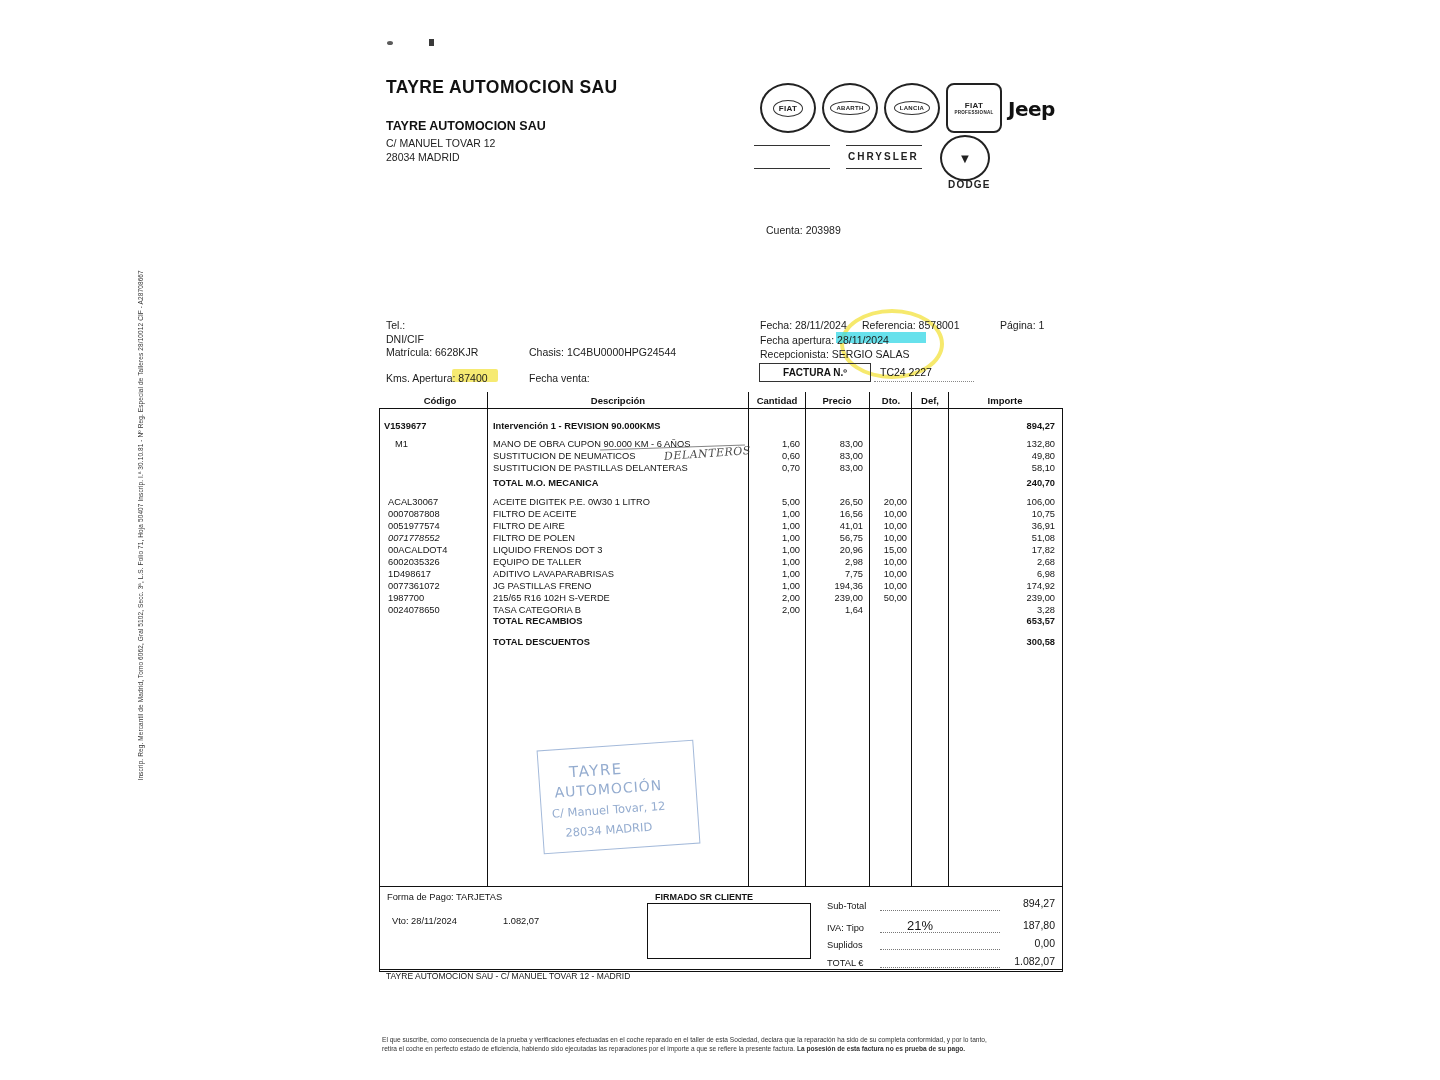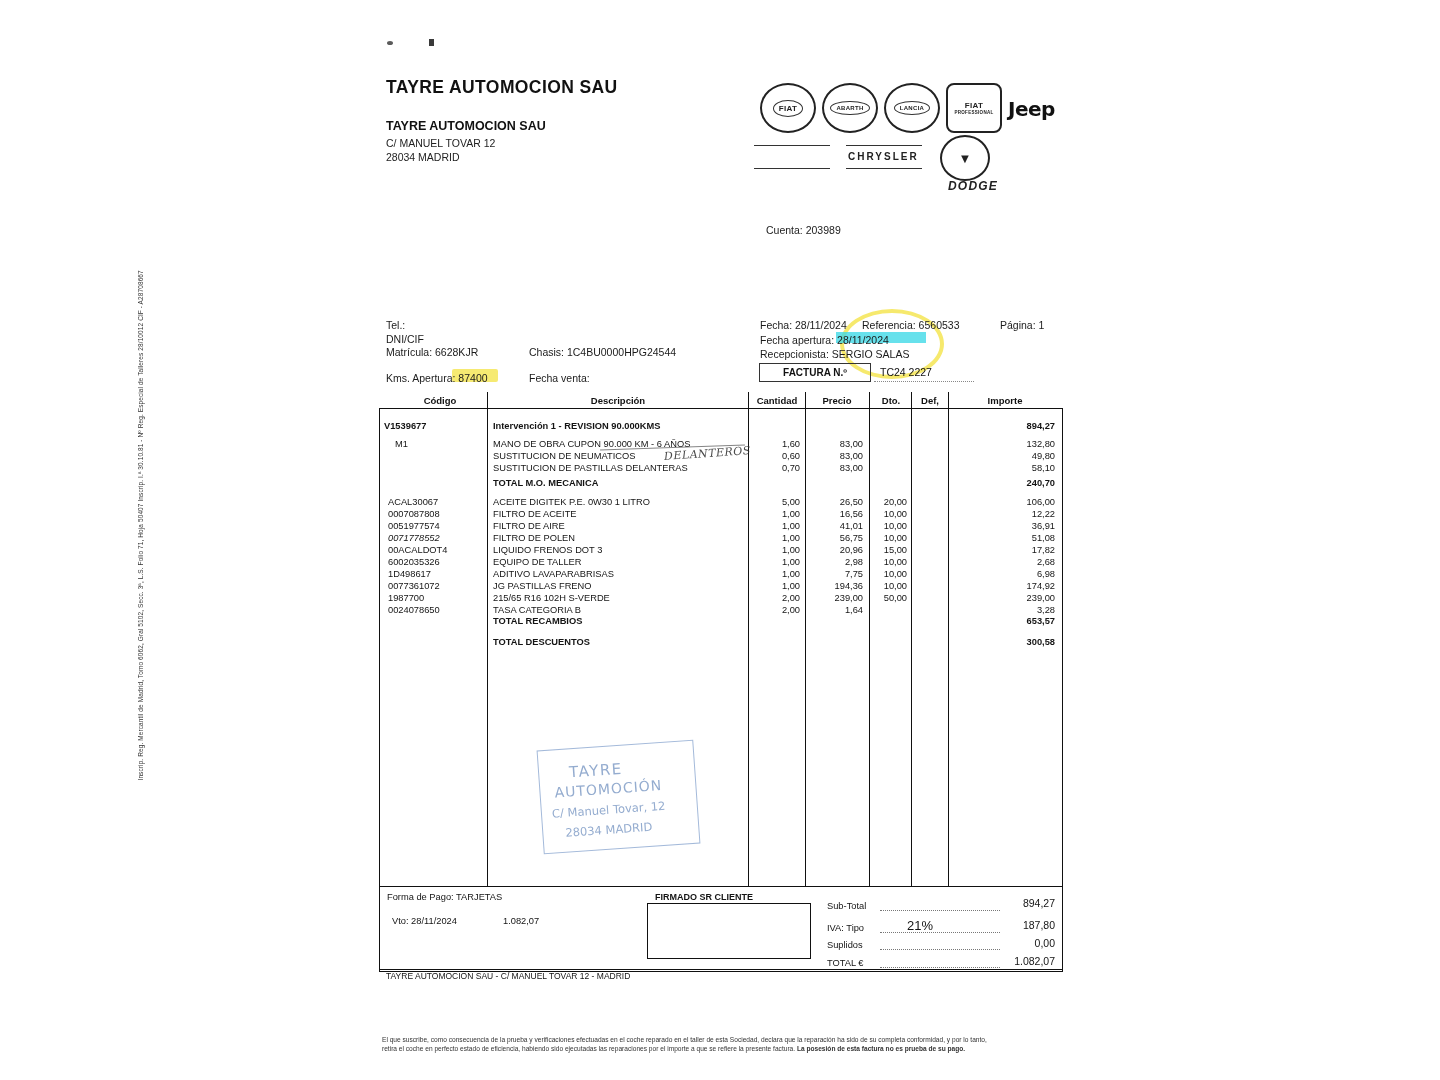--- a/index.html
+++ b/index.html
@@ -73,21 +73,21 @@
   .wing {
     position: absolute;
     height: 22px;
     border-top: 1.5px solid #333;
     border-bottom: 1.5px solid #333;
   }
   .chrysler-word {
     position: absolute; font-size: 10px; letter-spacing: 2px; color: #222; font-weight: bold;
   }
   .dodge-word {
-    position: absolute; font-size: 12px; letter-spacing: 1.2px; color: #222; font-weight: bold; font-style: italic;
+    position: absolute; font-size: 10px; letter-spacing: 1.2px; color: #222; font-weight: bold;
   }
 
   
   .cuenta { left: 766px; top: 207px; font-size: 10.5px; color: #222; }
 
   
   .vertical-legal {
     left: -120px; top: 500px;
     width: 520px;
     transform: rotate(-90deg);
@@ -269,21 +269,21 @@
   <div class="abs hl-yellow-kms"></div>
 
   <div class="abs info i-tel">Tel.:</div>
   <div class="abs info i-dni">DNI/CIF</div>
   <div class="abs info i-mat">Matrícula: 6628KJR</div>
   <div class="abs info i-mod">Modelo: RENEGADE</div>
   <div class="abs info i-kms">Kms. Apertura: 87400</div>
   <div class="abs info i-chasis">Chasis: 1C4BU0000HPG24544</div>
   <div class="abs info i-fventa">Fecha venta:</div>
   <div class="abs info i-fecha">Fecha: 28/11/2024</div>
-  <div class="abs info i-ref">Referencia: 6560533</div>
+  <div class="abs info i-ref">Referencia: 8578001</div>
   <div class="abs info i-pagina">Página: 1</div>
   <div class="abs info i-fapertura">Fecha apertura: 28/11/2024</div>
   <div class="abs info i-recep">Recepcionista: SERGIO SALAS</div>
 
   <div class="abs factura-box">FACTURA N.º</div>
   <div class="abs factura-num">TC24  2227</div>
   <div class="abs factura-underline"></div>
 
   <div class="abs tbl-frame"></div>
   <div class="abs tbl-head"></div>
@@ -335,21 +335,21 @@
   <div class="cell r" style="left:750px; top:480px; width:50px;">5,00</div>
   <div class="cell r" style="left:807px; top:480px; width:56px;">26,50</div>
   <div class="cell r" style="left:869px; top:480px; width:38px;">20,00</div>
   <div class="cell r" style="left:940px; top:480px; width:115px;">106,00</div>
 
   <div class="cell" style="left:388px; top:492px;">0007087808</div>
   <div class="cell" style="left:493px; top:492px;">FILTRO DE ACEITE</div>
   <div class="cell r" style="left:750px; top:492px; width:50px;">1,00</div>
   <div class="cell r" style="left:807px; top:492px; width:56px;">16,56</div>
   <div class="cell r" style="left:869px; top:492px; width:38px;">10,00</div>
-  <div class="cell r" style="left:940px; top:492px; width:115px;">12,22</div>
+  <div class="cell r" style="left:940px; top:492px; width:115px;">10,75</div>
 
   <div class="cell" style="left:388px; top:504px;text-align:center;">0051977574</div>
   <div class="cell" style="left:493px; top:504px;">FILTRO DE AIRE</div>
   <div class="cell r" style="left:750px; top:504px; width:50px;">1,00</div>
   <div class="cell r" style="left:807px; top:504px; width:56px;">41,01</div>
   <div class="cell r" style="left:869px; top:504px; width:38px;">10,00</div>
   <div class="cell r" style="left:940px; top:504px; width:115px;">36,91</div>
 
   <div class="cell" style="left:388px; top:516px;font-style:italic;">0071778552</div>
   <div class="cell" style="left:493px; top:516px;">FILTRO DE POLEN</div>

